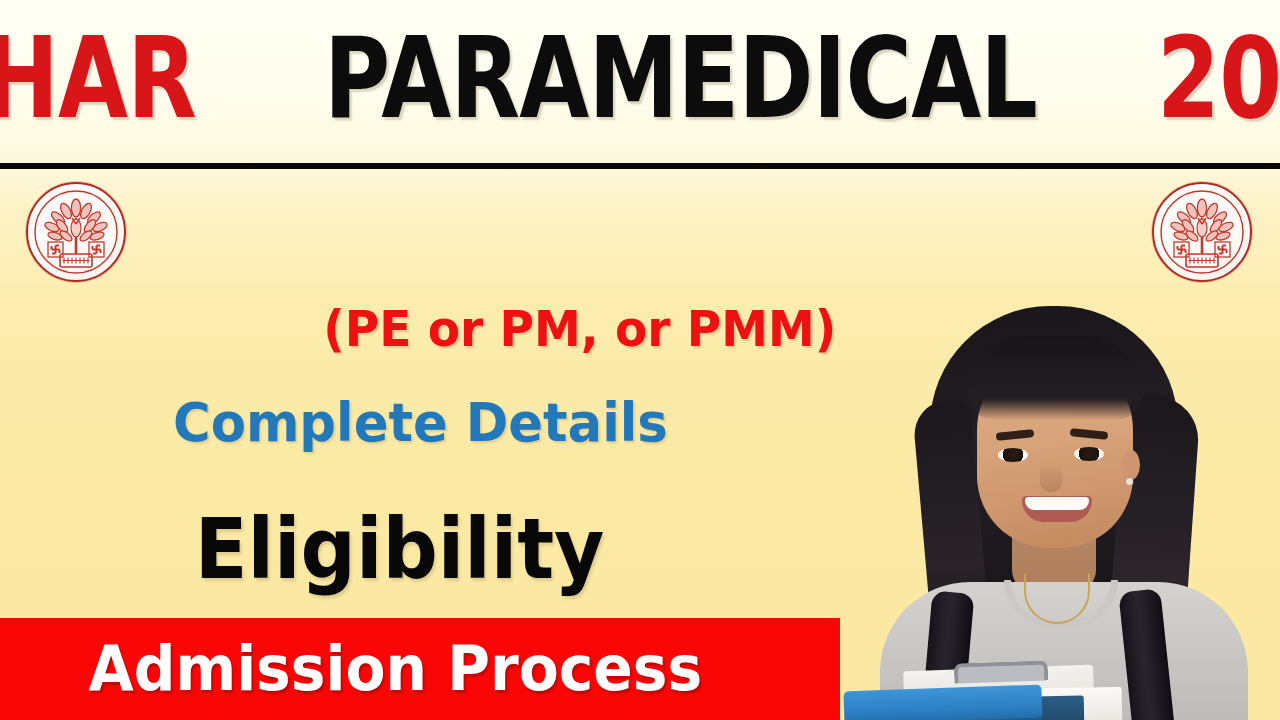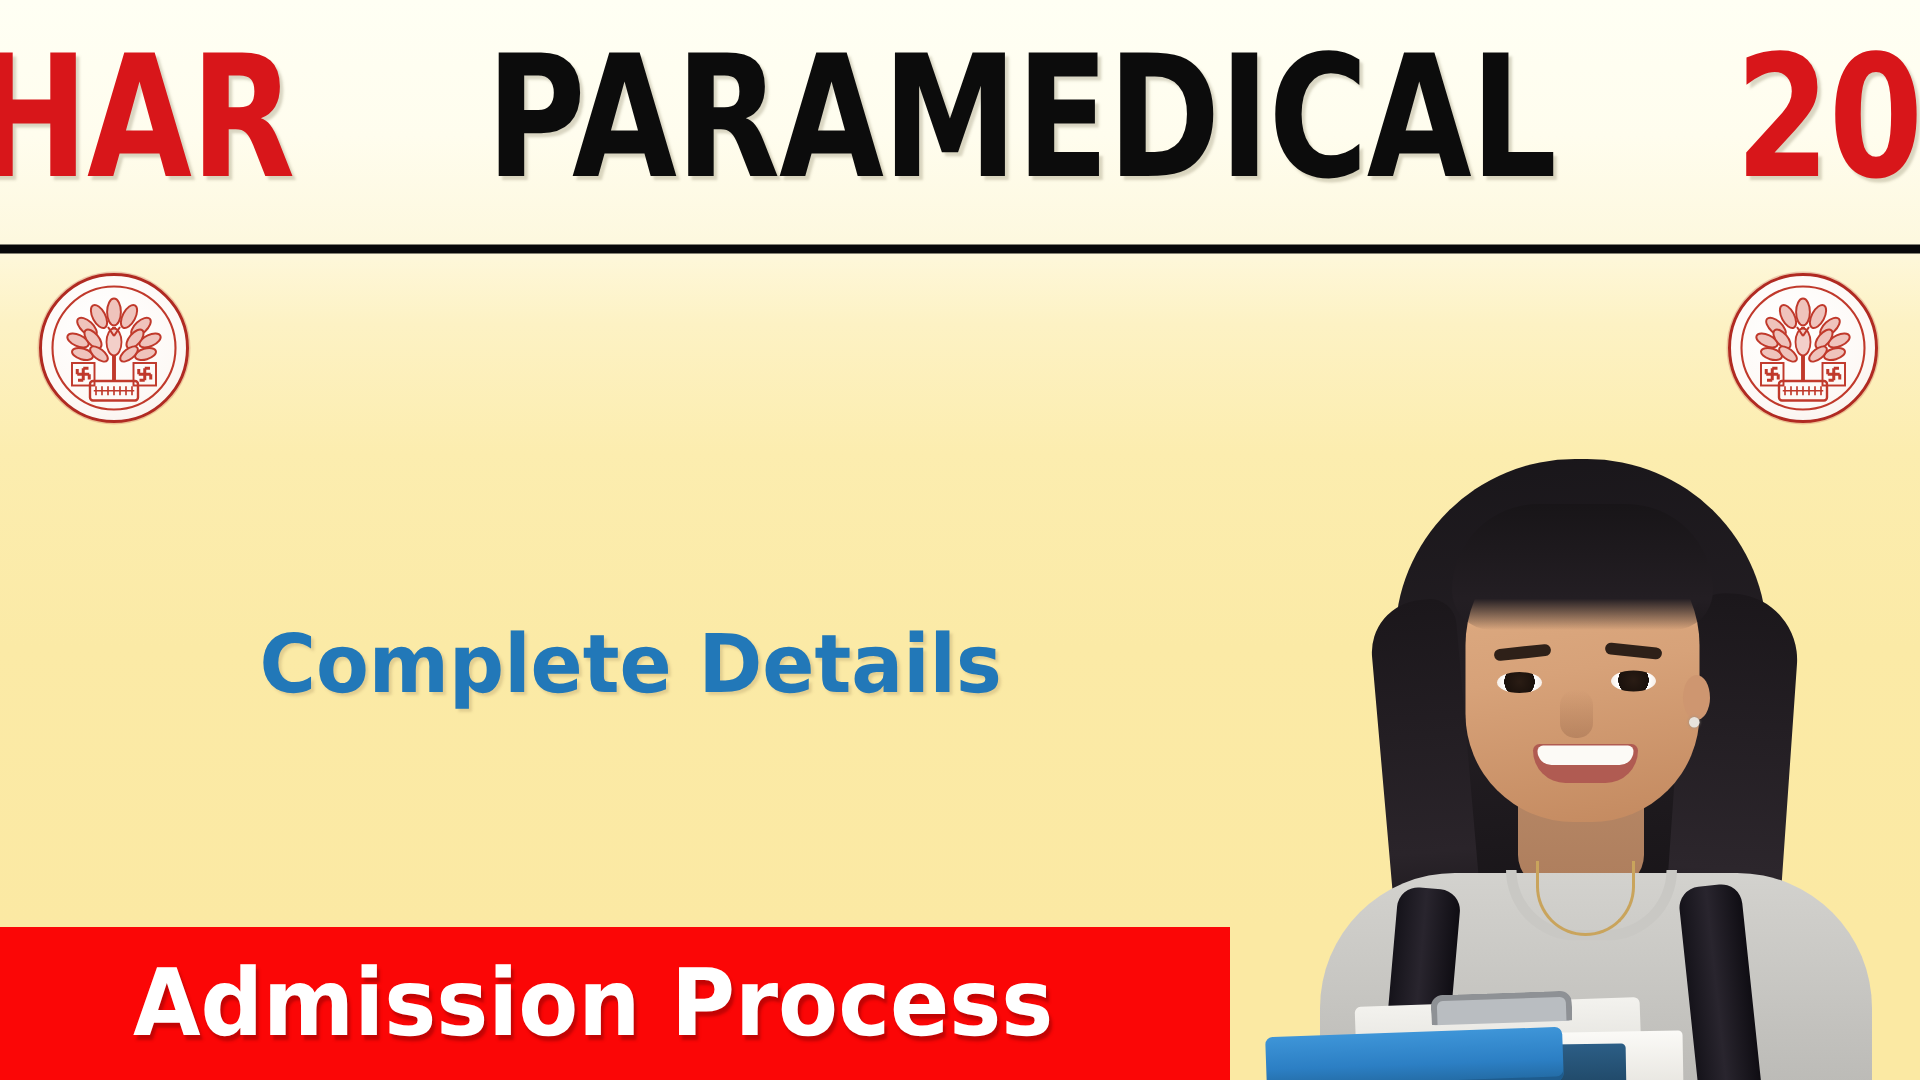--- a/index.html
+++ b/index.html
@@ -88,22 +88,22 @@
   .subtitle span{
     font-family:"DejaVu Sans", sans-serif;
     font-weight:700;font-size:50px;line-height:1;
     color:#EE1111;white-space:nowrap;
     transform:scaleX(0.94);transform-origin:center center;
     text-shadow:2px 2px 2px rgba(150,120,80,0.30);
   }
 
   
   .complete{
-    position:absolute;left:0;top:400px;width:840px;height:70px;
-    display:flex;align-items:flex-end;justify-content:center;
+    position:absolute;left:0;top:388px;width:840px;height:70px;
+    display:flex;align-items:center;justify-content:center;
   }
   .complete span{
     font-family:"DejaVu Sans", sans-serif;
     font-weight:700;font-size:54px;line-height:1;
     color:#2278B8;white-space:nowrap;
     transform:scaleX(0.95);transform-origin:center center;
     text-shadow:2px 2px 2px rgba(150,125,80,0.26);
   }
 
   
@@ -116,20 +116,21 @@
     font-weight:700;font-size:84px;line-height:1;
     color:#080808;white-space:nowrap;
     transform:scaleX(0.92);transform-origin:center center;
     text-shadow:2px 3px 3px rgba(140,120,80,0.26);
   }
 
   
   .redbar{
     position:absolute;left:0;top:618px;width:820px;height:102px;
     background:#FB0606;
+    padding-left:20px;
   }
   .redbar .label{
     position:absolute;left:0;top:0;width:790px;height:102px;
     display:flex;align-items:center;justify-content:center;
   }
   .redbar .label span{
     font-family:"DejaVu Sans", sans-serif;
     font-weight:700;font-size:62px;line-height:1;
     color:#FFFFFF;white-space:nowrap;
     transform:scaleX(0.94);transform-origin:center center;
@@ -341,25 +342,31 @@
           <path d="M3.5 7.5 H11.5 M7.5 3.5 V11.5 M3.5 7.5 V4 M11.5 7.5 V11 M7.5 3.5 H11 M7.5 11.5 H4"></path>
         </g>
         <rect x="32" y="70" width="32" height="13" rx="2" stroke-width="1.6"></rect>
         <path d="M36 73.5 v6 M40 73.5 v6 M44 73.5 v6 M48 73.5 v6 M52 73.5 v6 M56 73.5 v6 M60 73.5 v6" stroke-width="1.1"></path>
         <path d="M34.5 76.5 h27" stroke-width="1"></path>
       </g>
     </svg>
   </div>
 
 
+  <div class="subtitle">
+    <span>(PE or PM, or PMM)</span>
+  </div>
 
   <div class="complete">
     <span>Complete Details</span>
   </div>
 
+  <div class="eligibility">
+    <span>Eligibility</span>
+  </div>
 
   <div class="student">
     <div class="st-hair-back"></div>
     <div class="st-hair-strandL"></div>
     <div class="st-hair-strandR"></div>
     <div class="st-neck"></div>
     <div class="st-face"></div>
     <div class="st-fringe"></div>
     <div class="st-brow l"></div>
     <div class="st-brow r"></div>

